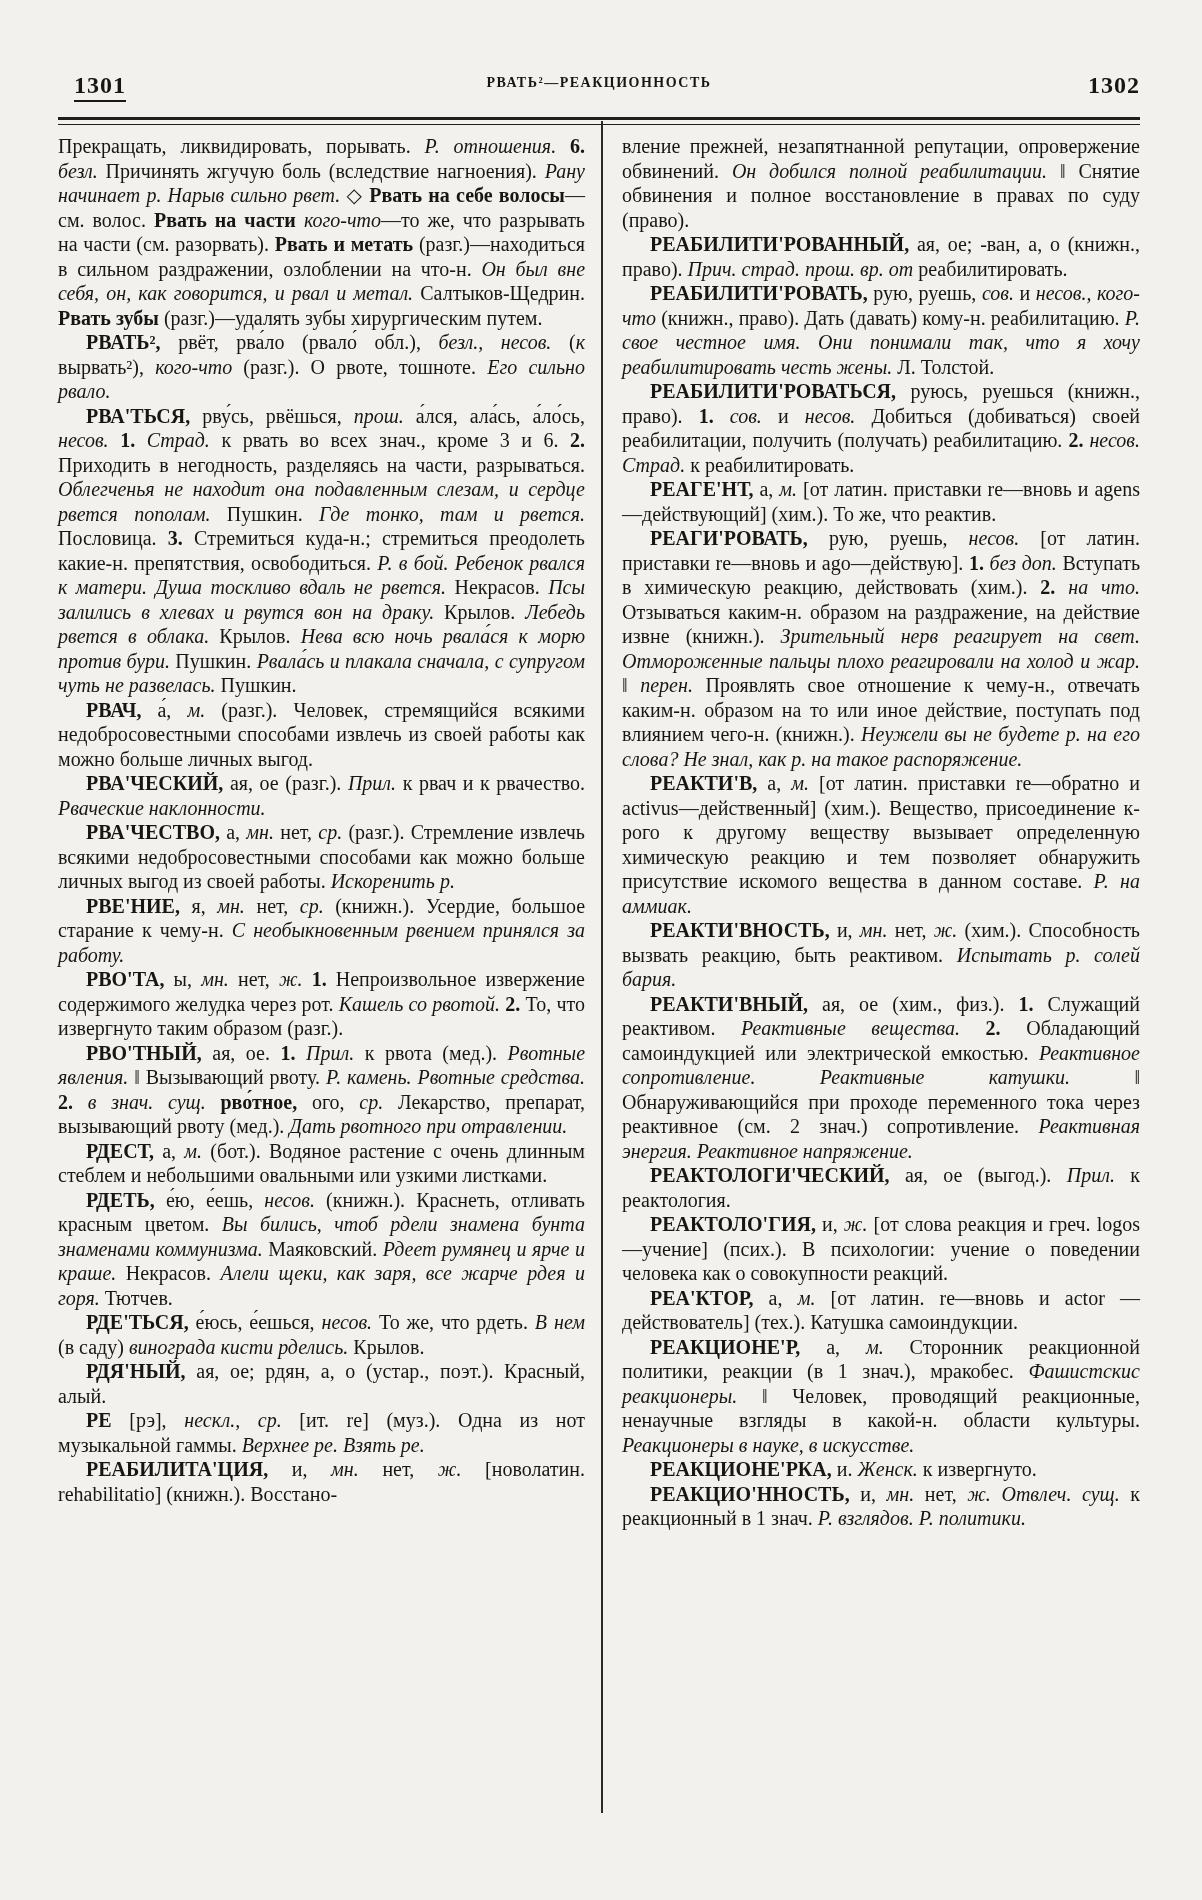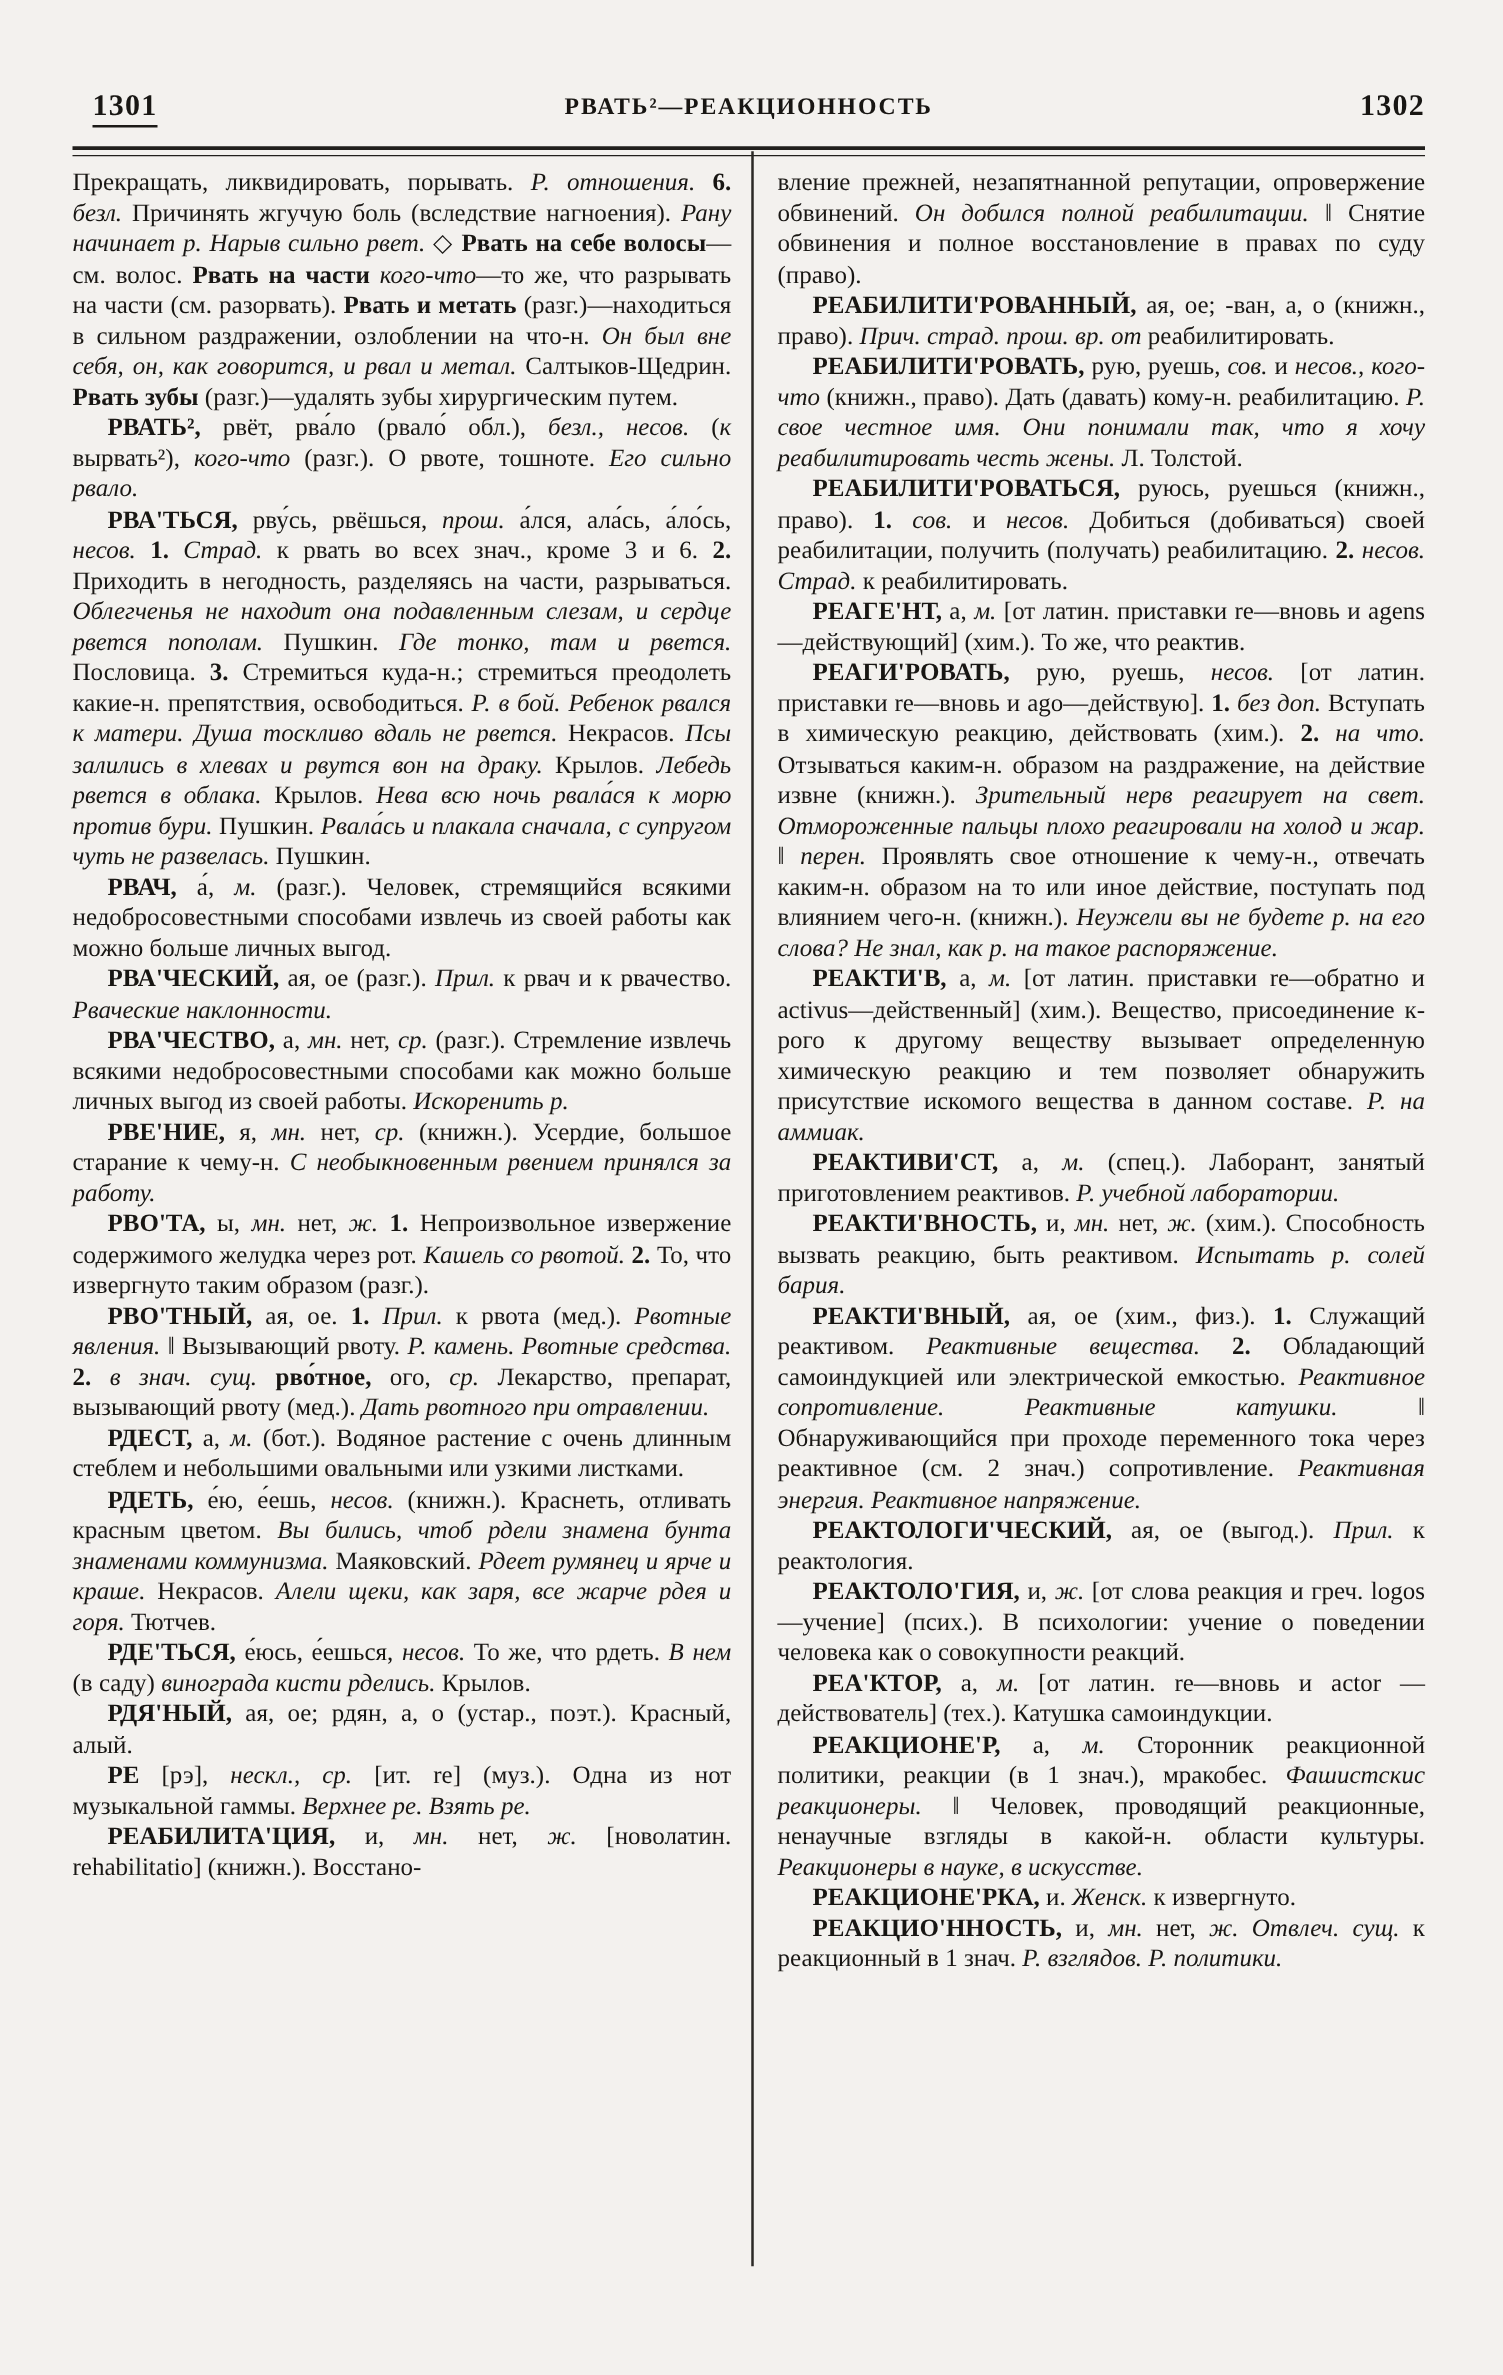--- a/index.html
+++ b/index.html
@@ -22,21 +22,21 @@
   }
   .pageno {
     position: absolute; top: 2px;
     font-weight: bold; font-size: 24px; letter-spacing: 1px; margin-left: 16px;
   }
   .pageno-left { left: 0; border-bottom: 2px solid #1c1a17; padding-bottom: 1px; }
   .pageno-right { right: 0; }
   .running-title {
     position: absolute; left: 0; right: 0; top: 5px;
     text-align: center;
-    font-weight: bold; font-size: 19px; letter-spacing: 1.5px;
+    font-weight: bold; font-size: 14px; letter-spacing: 1.5px;
   }
   .header-rule {
     position: absolute;
     left: 58px; right: 62px; top: 117px;
     height: 4px;
     border-top: 3px solid #211f1c;
     border-bottom: 1px solid #211f1c;
   }
   .column-divider {
     position: absolute;
@@ -86,21 +86,20 @@
       <p class="entry"><span class="b">РЕАБИЛИТА'ЦИЯ, </span><span class="n">и, </span><span class="i">мн. </span><span class="n">нет, </span><span class="i">ж. </span><span class="n">[новолатин. rehabilitatio] (книжн.). Восстано-</span></p>
     </div>
   <div class="col col-right">
       <p class="entry cont"><span class="n">вление прежней, незапятнанной репутации, опровержение обвинений. </span><span class="i">Он добился полной реабилитации. </span><span class="n">‖ Снятие обвинения и полное восстановление в правах по суду (право).</span></p>
       <p class="entry"><span class="b">РЕАБИЛИТИ'РОВАННЫЙ, </span><span class="n">ая, ое; -ван, а, о (книжн., право). </span><span class="i">Прич. страд. прош. вр. от </span><span class="n">реабилитировать.</span></p>
       <p class="entry"><span class="b">РЕАБИЛИТИ'РОВАТЬ, </span><span class="n">рую, руешь, </span><span class="i">сов. </span><span class="n">и </span><span class="i">несов., кого-что </span><span class="n">(книжн., право). Дать (давать) кому-н. реабилитацию. </span><span class="i">Р. свое честное имя. Они понимали так, что я хочу реабилитировать честь жены. </span><span class="n">Л. Толстой.</span></p>
       <p class="entry"><span class="b">РЕАБИЛИТИ'РОВАТЬСЯ, </span><span class="n">руюсь, руешься (книжн., право). </span><span class="b">1. </span><span class="i">сов. </span><span class="n">и </span><span class="i">несов. </span><span class="n">Добиться (добиваться) своей реабилитации, получить (получать) реабилитацию. </span><span class="b">2. </span><span class="i">несов. Страд. </span><span class="n">к реабилитировать.</span></p>
       <p class="entry"><span class="b">РЕАГЕ'НТ, </span><span class="n">а, </span><span class="i">м. </span><span class="n">[от латин. приставки re—вновь и agens—действующий] (хим.). То же, что реактив.</span></p>
       <p class="entry"><span class="b">РЕАГИ'РОВАТЬ, </span><span class="n">рую, руешь, </span><span class="i">несов. </span><span class="n">[от латин. приставки re—вновь и ago—действую]. </span><span class="b">1. </span><span class="i">без доп. </span><span class="n">Вступать в химическую реакцию, действовать (хим.). </span><span class="b">2. </span><span class="i">на что. </span><span class="n">Отзываться каким-н. образом на раздражение, на действие извне (книжн.). </span><span class="i">Зрительный нерв реагирует на свет. Отмороженные пальцы плохо реагировали на холод и жар. </span><span class="n">‖ </span><span class="i">перен. </span><span class="n">Проявлять свое отношение к чему-н., отвечать каким-н. образом на то или иное действие, поступать под влиянием чего-н. (книжн.). </span><span class="i">Неужели вы не будете р. на его слова? Не знал, как р. на такое распоряжение.</span></p>
       <p class="entry"><span class="b">РЕАКТИ'В, </span><span class="n">а, </span><span class="i">м. </span><span class="n">[от латин. приставки re—обратно и activus—действенный] (хим.). Вещество, присоединение к-рого к другому веществу вызывает определенную химическую реакцию и тем позволяет обнаружить присутствие искомого вещества в данном составе. </span><span class="i">Р. на аммиак.</span></p>
-      <p class="entry"><span class="b">РЕАКТИВИ'СТ, </span><span class="n">а, </span><span class="i">м. </span><span class="n">(спец.). Лаборант, занятый приготовлением реактивов. </span><span class="i">Р. учебной лаборатории.</span></p>
       <p class="entry"><span class="b">РЕАКТИ'ВНОСТЬ, </span><span class="n">и, </span><span class="i">мн. </span><span class="n">нет, </span><span class="i">ж. </span><span class="n">(хим.). Способность вызвать реакцию, быть реактивом. </span><span class="i">Испытать р. солей бария.</span></p>
       <p class="entry"><span class="b">РЕАКТИ'ВНЫЙ, </span><span class="n">ая, ое (хим., физ.). </span><span class="b">1. </span><span class="n">Служащий реактивом. </span><span class="i">Реактивные вещества. </span><span class="b">2. </span><span class="n">Обладающий самоиндукцией или электрической емкостью. </span><span class="i">Реактивное сопротивление. Реактивные катушки. </span><span class="n">‖ Обнаруживающийся при проходе переменного тока через реактивное (см. 2 знач.) сопротивление. </span><span class="i">Реактивная энергия. Реактивное напряжение.</span></p>
       <p class="entry"><span class="b">РЕАКТОЛОГИ'ЧЕСКИЙ, </span><span class="n">ая, ое (выгод.). </span><span class="i">Прил. </span><span class="n">к реактология.</span></p>
       <p class="entry"><span class="b">РЕАКТОЛО'ГИЯ, </span><span class="n">и, </span><span class="i">ж. </span><span class="n">[от слова реакция и греч. logos—учение] (псих.). В психологии: учение о поведении человека как о совокупности реакций.</span></p>
       <p class="entry"><span class="b">РЕА'КТОР, </span><span class="n">а, </span><span class="i">м. </span><span class="n">[от латин. re—вновь и actor — действователь] (тех.). Катушка самоиндукции.</span></p>
       <p class="entry"><span class="b">РЕАКЦИОНЕ'Р, </span><span class="n">а, </span><span class="i">м. </span><span class="n">Сторонник реакционной политики, реакции (в 1 знач.), мракобес. </span><span class="i">Фашистскис реакционеры. </span><span class="n">‖ Человек, проводящий реакционные, ненаучные взгляды в какой-н. области культуры. </span><span class="i">Реакционеры в науке, в искусстве.</span></p>
       <p class="entry"><span class="b">РЕАКЦИОНЕ'РКА, </span><span class="n">и. </span><span class="i">Женск. </span><span class="n">к извергнуто.</span></p>
       <p class="entry"><span class="b">РЕАКЦИО'ННОСТЬ, </span><span class="n">и, </span><span class="i">мн. </span><span class="n">нет, </span><span class="i">ж. Отвлеч. сущ. </span><span class="n">к реакционный в 1 знач. </span><span class="i">Р. взглядов. Р. политики.</span></p>
     </div>
 </div>

